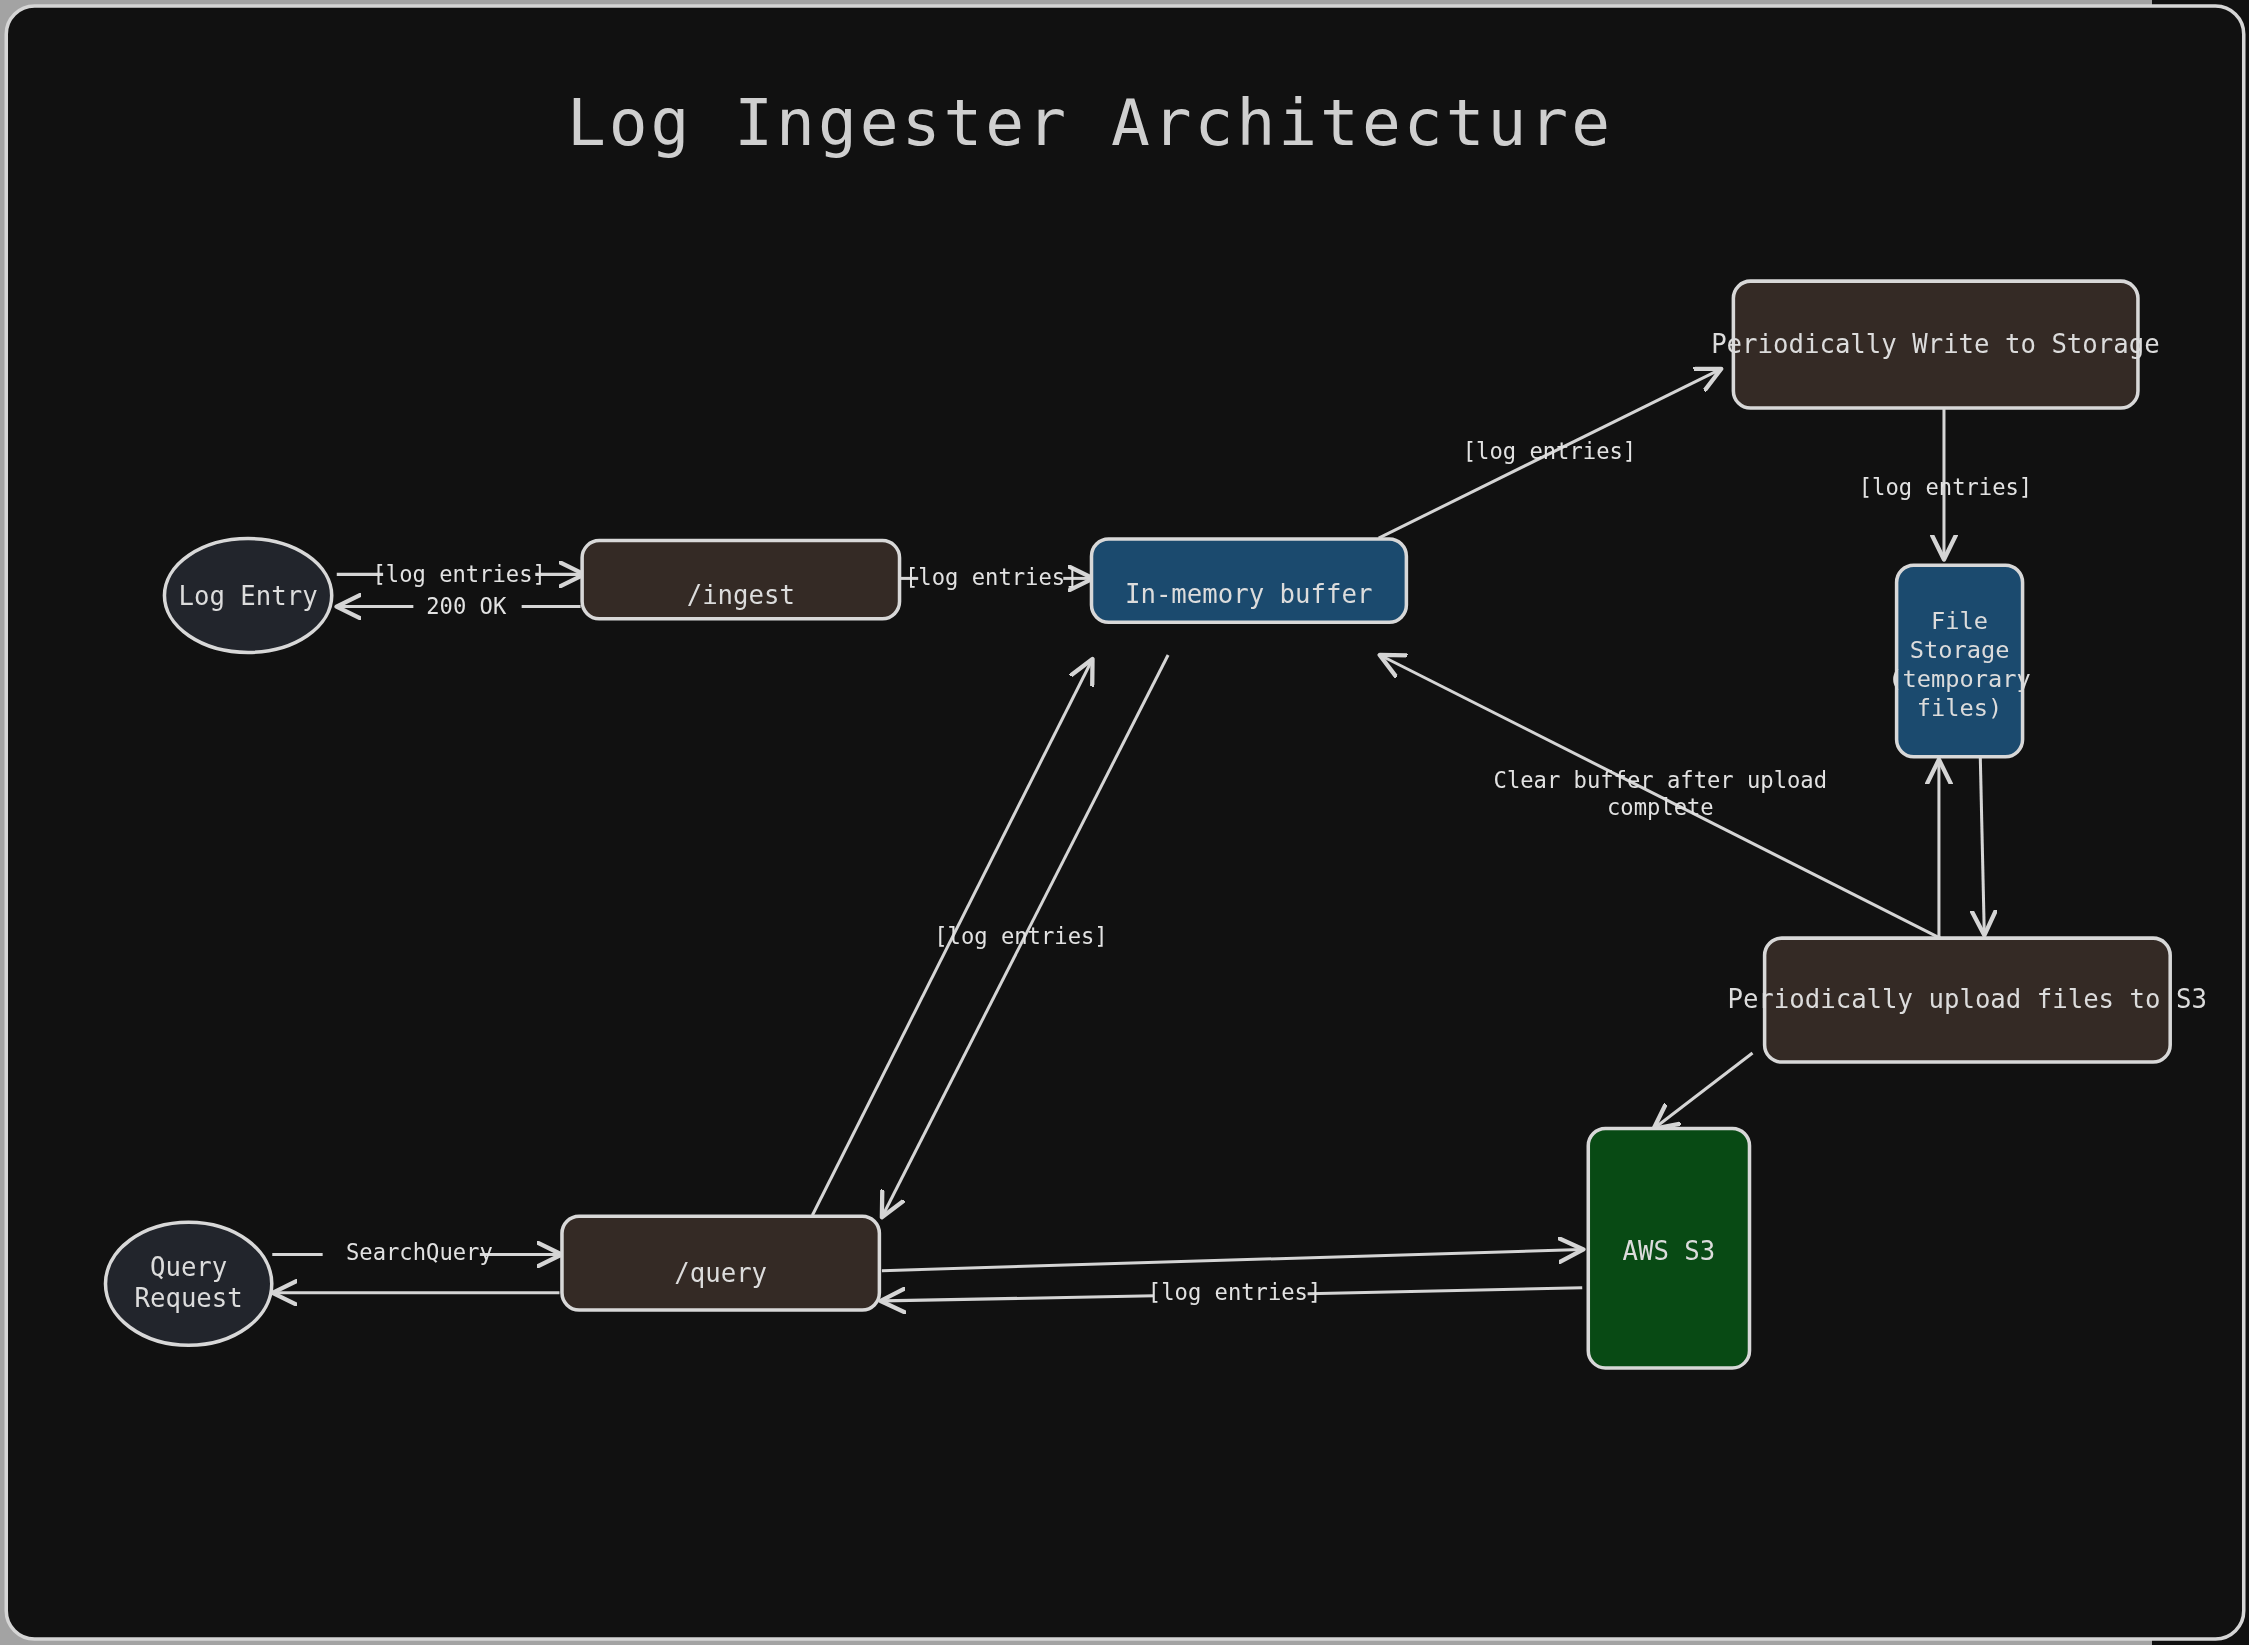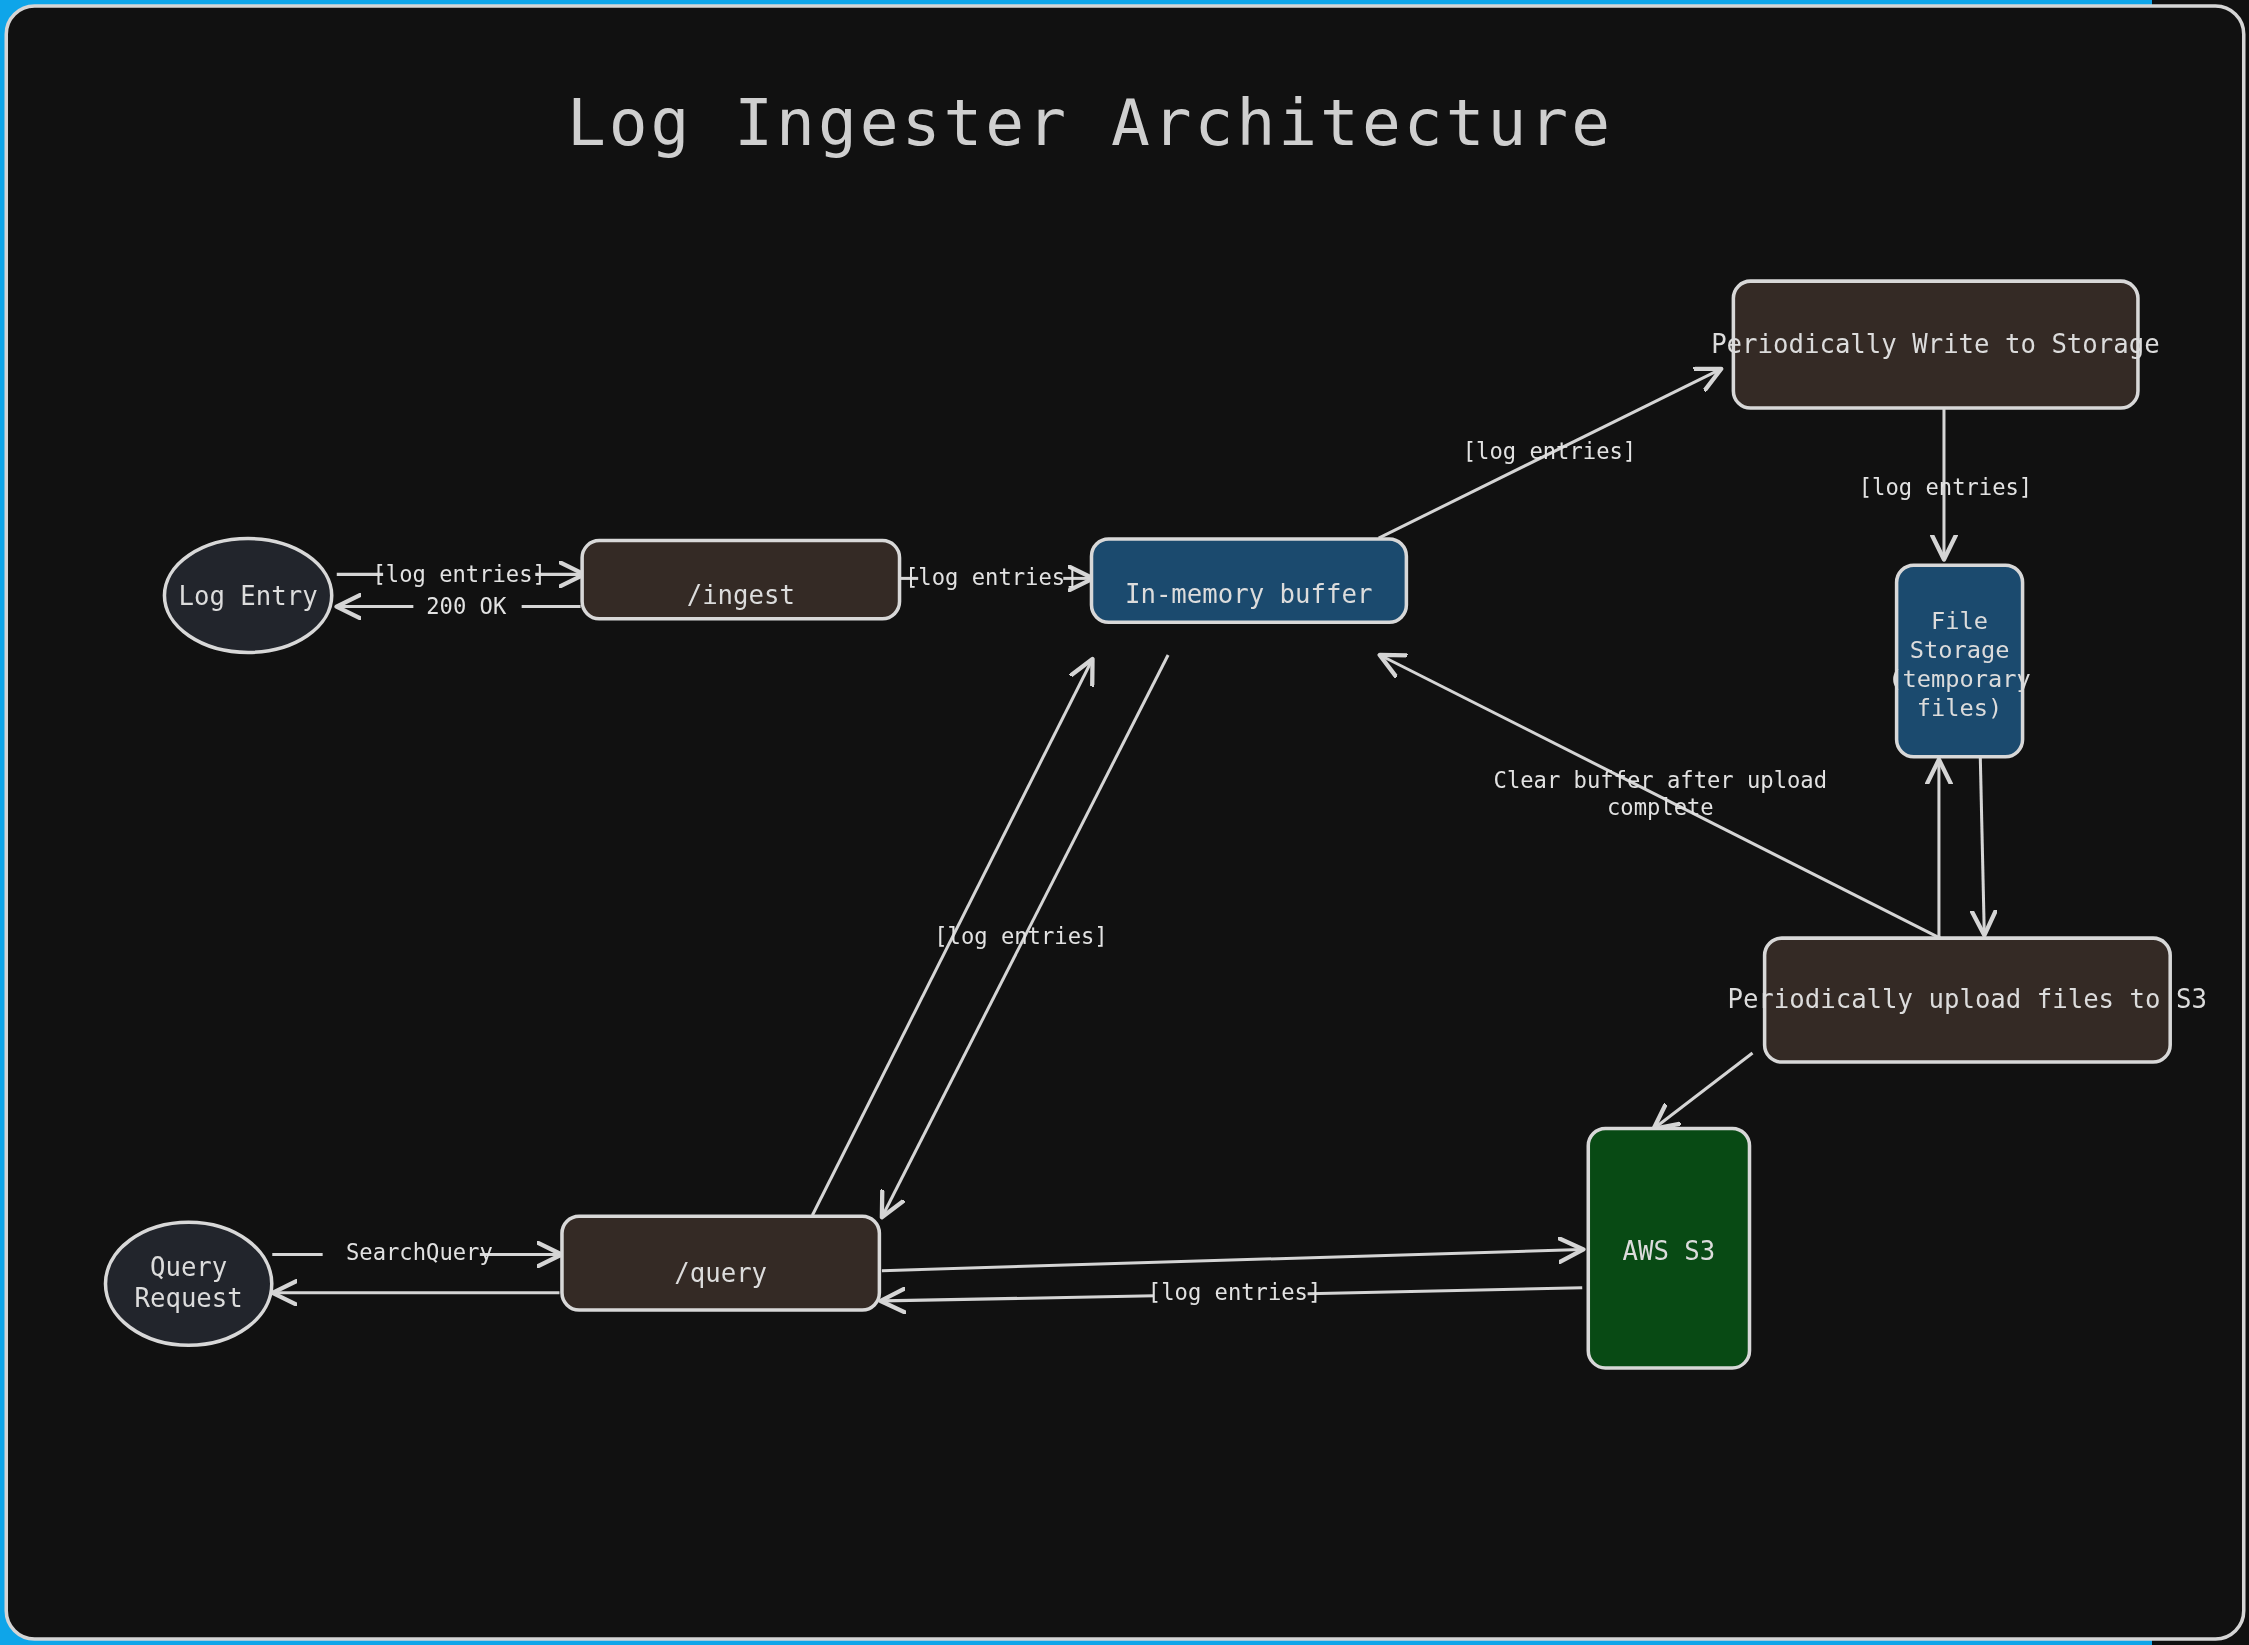--- a/index.html
+++ b/index.html
@@ -10,21 +10,21 @@
   body {
     width: 2250px;
     height: 1645px;
     font-family: "DejaVu Sans Mono", monospace;
     overflow: hidden;
   }
   #stage {
     position: relative;
     width: 2152px;
     height: 1645px;
-    background: #0ea5e9;
+    background: #a3a3a3;
   }
   svg#diagram {
     position: absolute;
     inset: 0;
     width: 2250px;
     height: 1645px;
     display: block;
   }
   .frame {
     fill: #111111;

